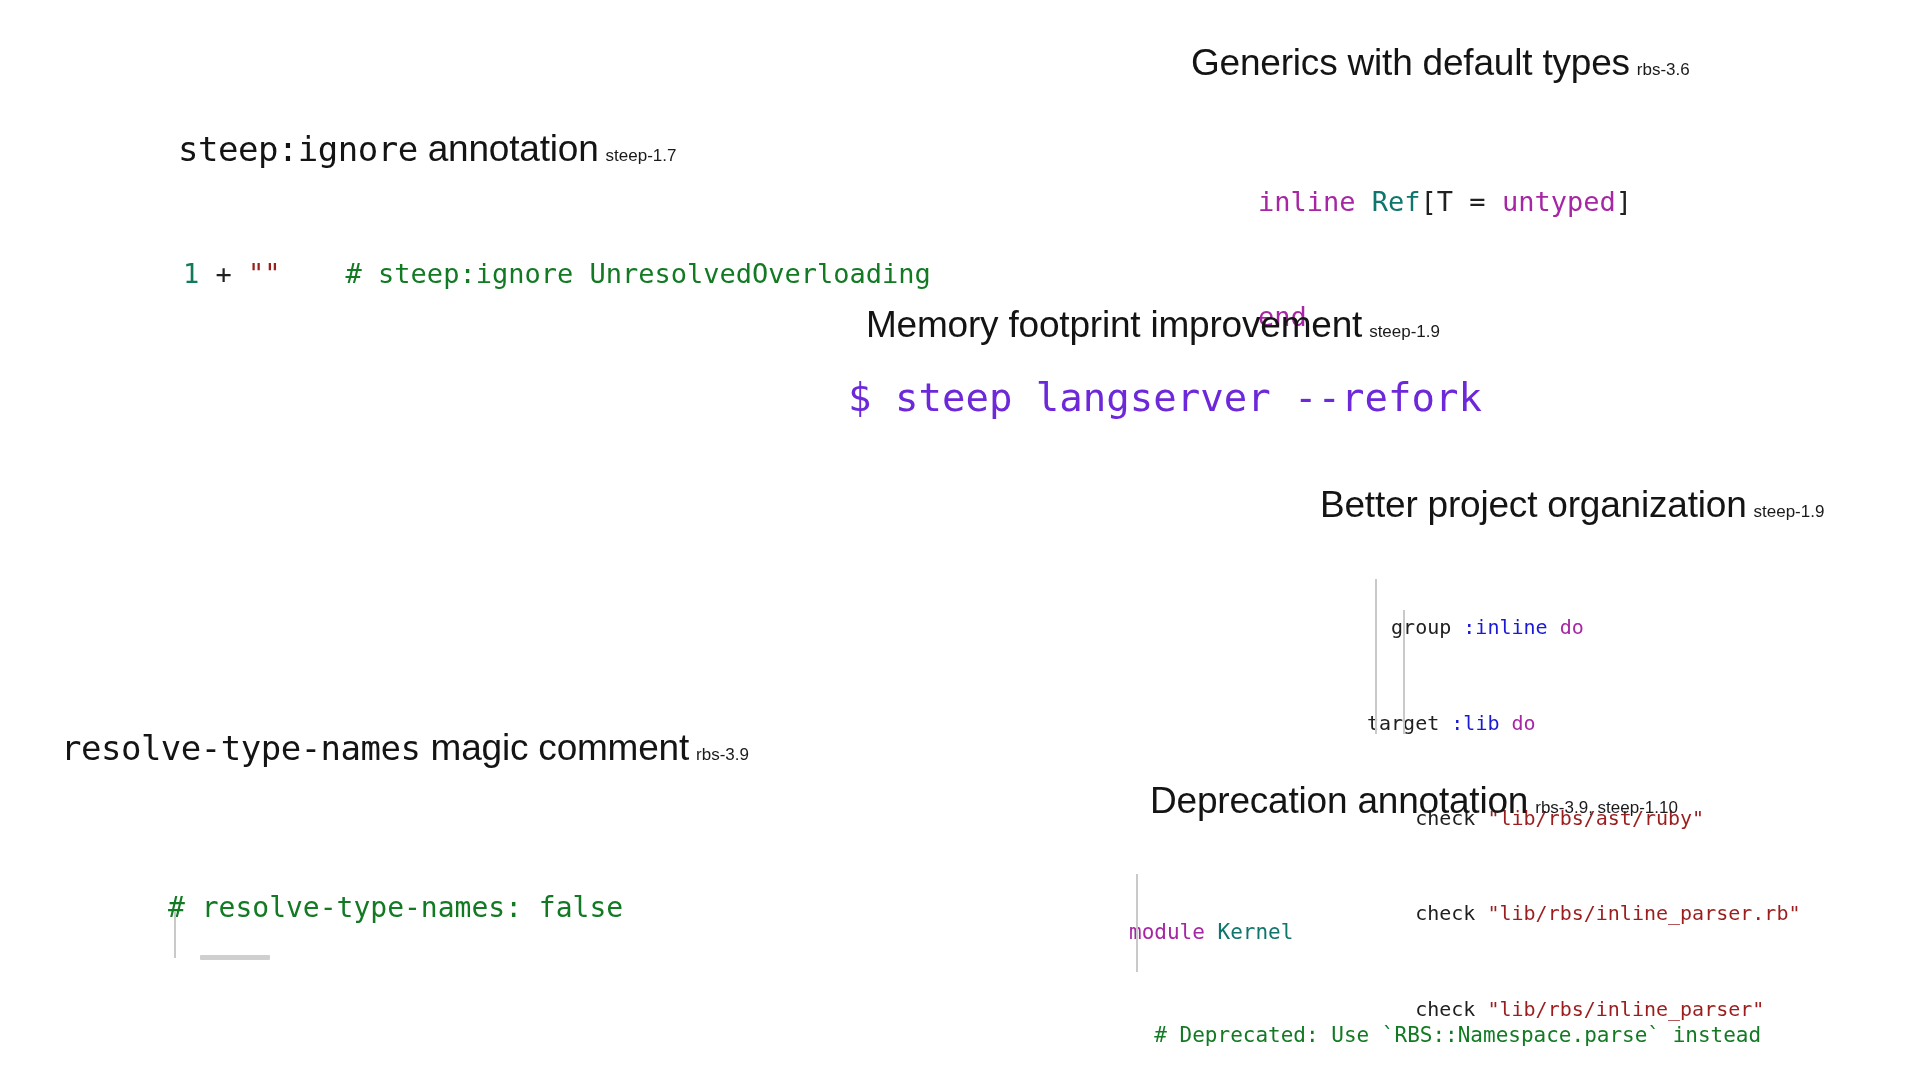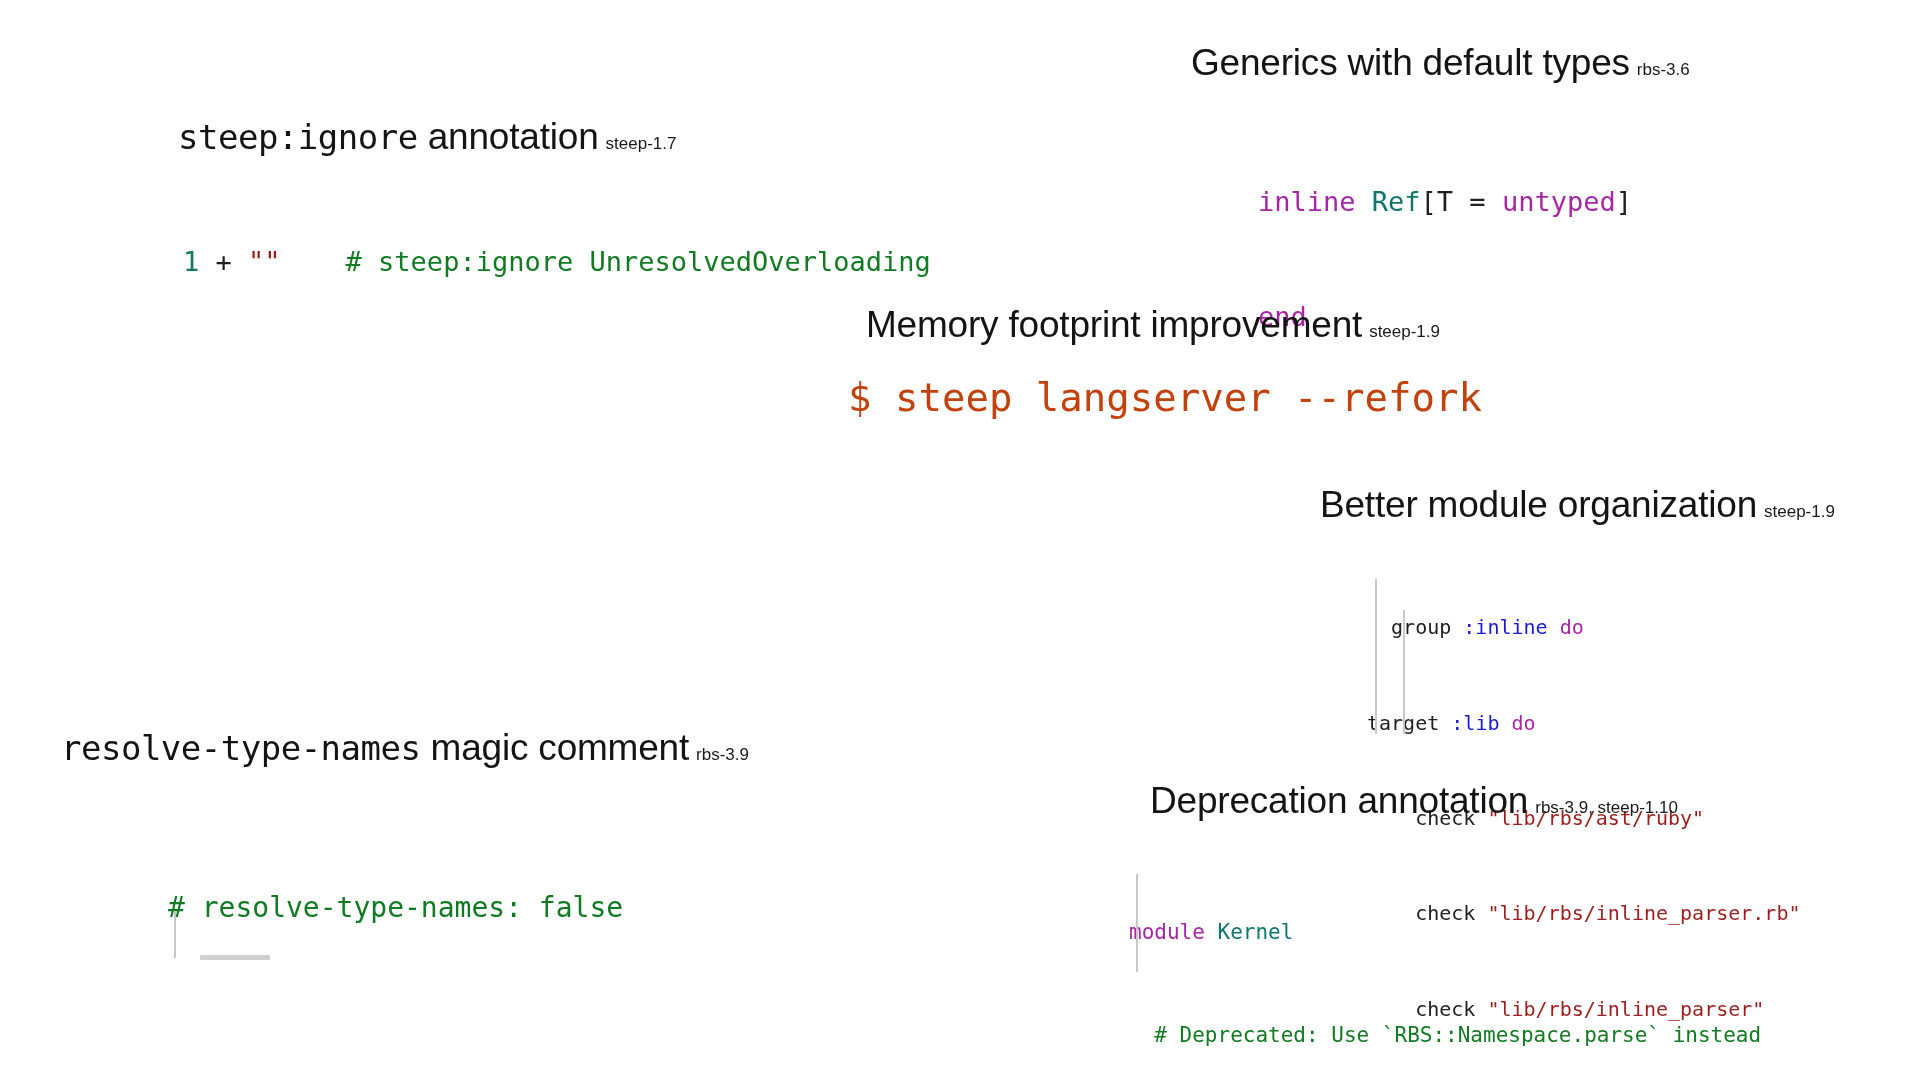--- a/index.html
+++ b/index.html
@@ -76,21 +76,21 @@
     height: 5px;
     background: #cfcfcf;
     border-radius: 1px;
   }
 </style>
 </head>
 <body>
 
 <div class="slide">
 
-  <div class="block" style="left:178px; top:116px;">
+  <div class="block" style="left:178px; top:128px;">
     <div class="heading">
       <span class="mono-head">steep:ignore</span><span> annotation</span><span class="ver">steep-1.7</span>
     </div>
     <div class="code" style="font-size:27px; margin-top:25px; margin-left:5px;">
       <span class="line"><span class="num">1</span><span class="plain"> + </span><span class="str">""</span><span class="plain">    </span><span class="cmt"># steep:ignore UnresolvedOverloading</span></span>
     </div>
   </div>
 
   <div class="block" style="left:1191px; top:42px;">
     <div class="heading">
@@ -99,26 +99,26 @@
     <div class="code" style="font-size:27px; margin-top:22px; margin-left:67px; line-height:1.42;">
       <span class="line"><span class="k">inline</span><span class="plain"> </span><span class="cls">Ref</span><span class="plain">[T = </span><span class="k">untyped</span><span class="plain">]</span></span>
       <span class="line"><span class="k">end</span></span>
     </div>
   </div>
 
   <div class="block" style="left:866px; top:304px;">
     <div class="heading">
       <span>Memory footprint improvement</span><span class="ver">steep-1.9</span>
     </div>
-    <div class="code" style="font-size:39px; margin-top:28px; margin-left:-18px; color:#c2410c;">$ steep langserver --refork</div>
+    <div class="code" style="font-size:39px; margin-top:28px; margin-left:-18px; color:#6d28d9;">$ steep langserver --refork</div>
   </div>
 
   <div class="block" style="left:1320px; top:484px;">
     <div class="heading">
-      <span>Better module organization</span><span class="ver">steep-1.9</span>
+      <span>Better project organization</span><span class="ver">steep-1.9</span>
     </div>
     <div class="guide-wrap" style="margin-top:22px; margin-left:47px;">
       <div class="guide" style="left:8px; top:30px; height:155px;"></div>
       <div class="guide" style="left:36px; top:61px; height:124px;"></div>
       <div class="code" style="font-size:20px; line-height:1.59;">
         <span class="line"><span class="plain">  group </span><span class="sym">:inline</span><span class="plain"> </span><span class="k">do</span></span>
         <span class="line"><span class="plain">target </span><span class="sym">:lib</span><span class="plain"> </span><span class="k">do</span></span>
         <span class="line"><span class="plain">    check </span><span class="str">"lib/rbs/ast/ruby"</span></span>
         <span class="line"><span class="plain">    check </span><span class="str">"lib/rbs/inline_parser.rb"</span></span>
         <span class="line"><span class="plain">    check </span><span class="str">"lib/rbs/inline_parser"</span></span>

